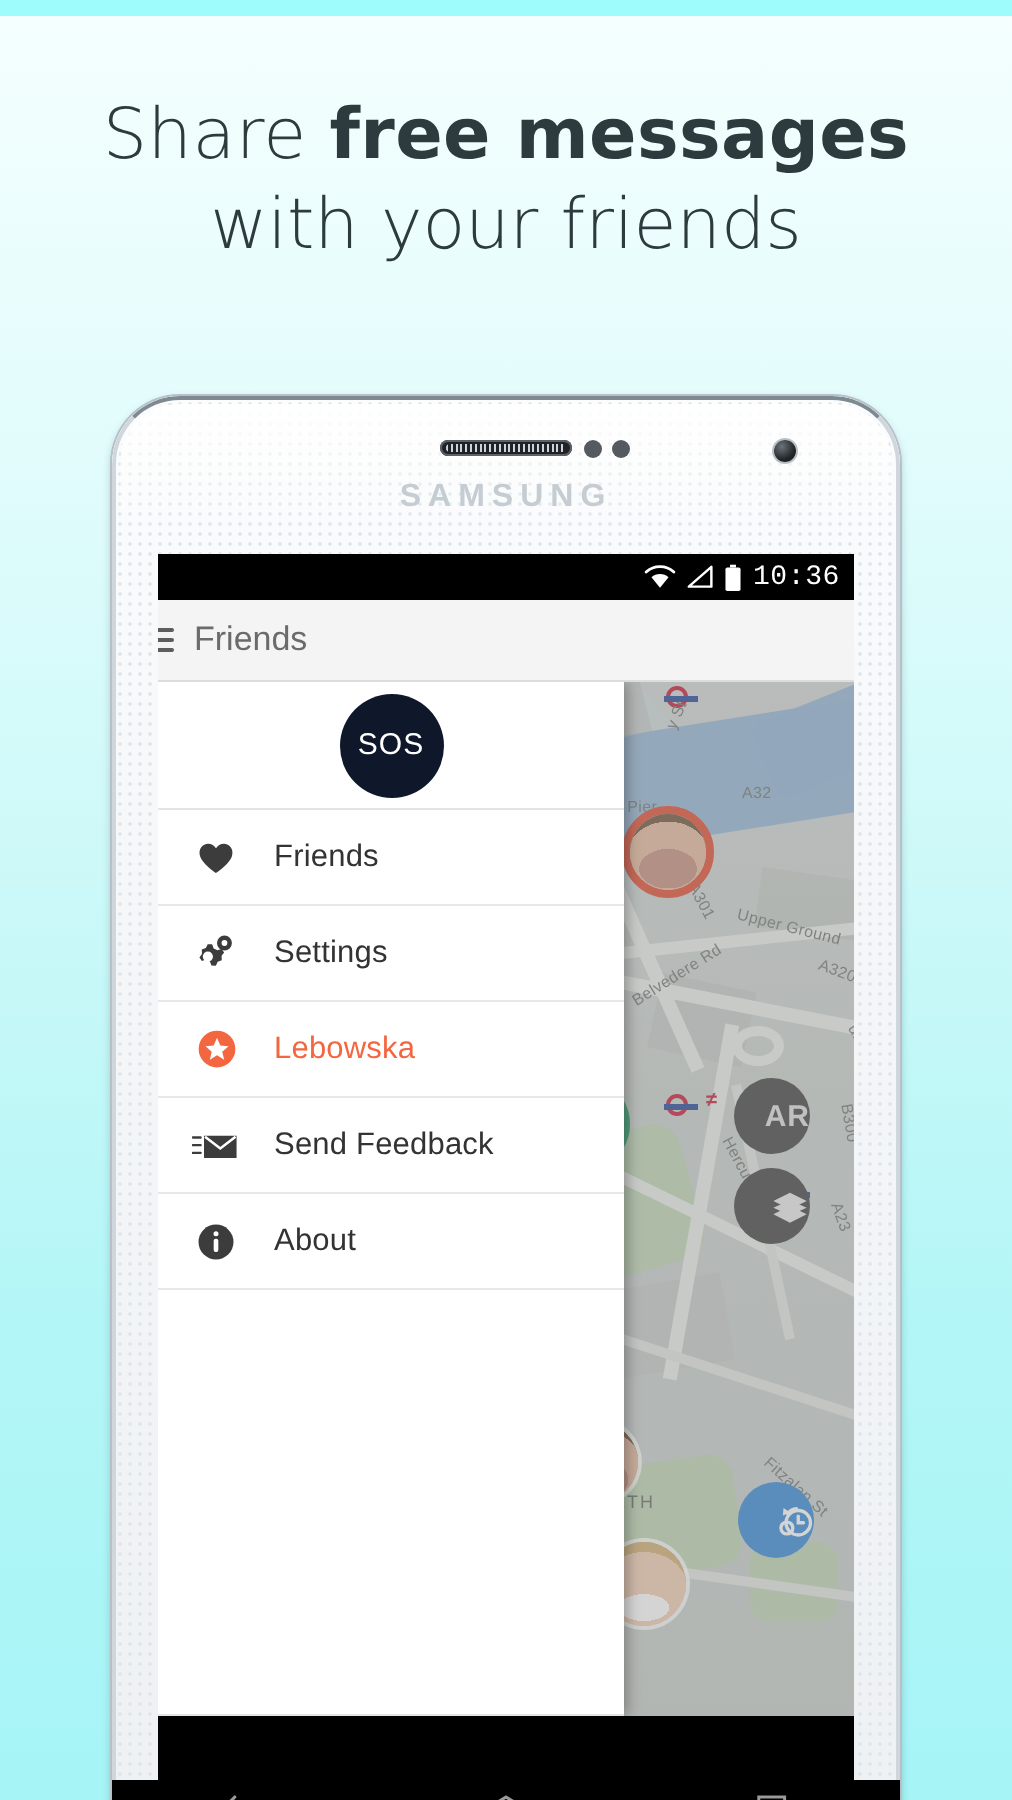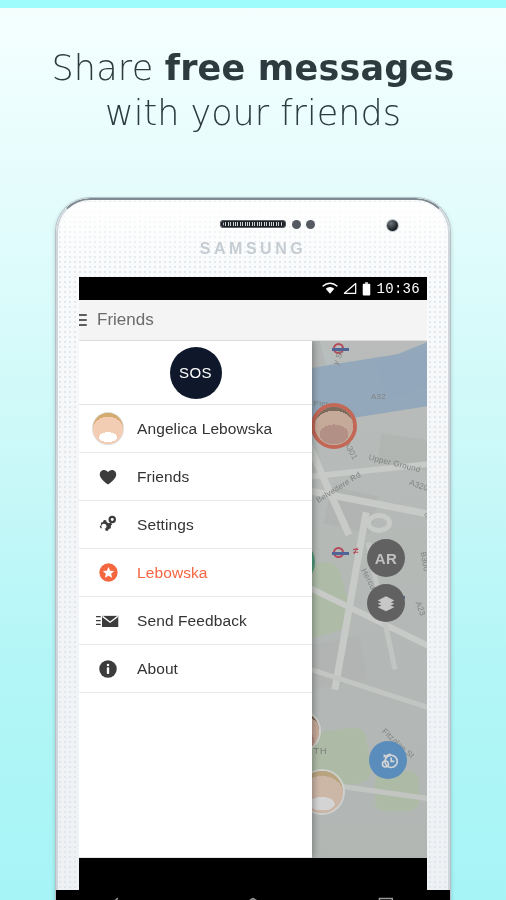--- a/index.html
+++ b/index.html
@@ -187,21 +187,21 @@
       linear-gradient(180deg,#2a2420,#4b3c30);
   }
   .map-avatar-circle {
     position:absolute; border-radius:50%; overflow:hidden;
     box-shadow:0 0 0 2px rgba(255,255,255,.85);
   }
 
   
   .map-fab {
     position:absolute; border-radius:50%;
-    display:flex; align-items:center; justify-content:center;
+    display:flex; align-items:center; justify-content:flex-end;
     color:#fff;
   }
   #ar-button { width:38px; height:38px; background:#3a3a3a; }
   #ar-button span { font-size:15px; font-weight:700; letter-spacing:.5px; color:#dcdcdc; }
   #layers-button { width:38px; height:38px; background:#3a3a3a; }
   #history-button { width:38px; height:38px; background:#2f86d8; }
 
   
   #nav-drawer {
     position:absolute; left:0; top:0; width:233px; height:517px;
@@ -360,28 +360,20 @@
         <div id="map-scrim"></div>
       </div>
 
       <div id="nav-drawer">
         <div id="sos-row">
           <div id="sos-button">
             <span>SOS</span>
           </div>
         </div>
 
-        <div class="drawer-item" id="item-profile">
-          <div class="ic">
-            <div id="profile-avatar">
-                <div class="avatar-face blonde"></div>
-              </div>
-          </div>
-          <div class="lbl">Angelica Lebowska</div>
-        </div>
 
         <div class="drawer-item" id="item-friends">
           <div class="ic">
             <svg width="20" height="20" viewBox="0 0 24 24">
               <path d="M12 21s-8.2-5.3-9.6-10.2C1.2 6.6 4 3.5 7.3 3.5c2 0 3.7 1.1 4.7 2.7 1-1.6 2.7-2.7 4.7-2.7 3.3 0 6.1 3.1 4.9 7.3C20.2 15.7 12 21 12 21z" fill="#3c3c3c"></path>
             </svg>
           </div>
           <div class="lbl">Friends</div>
         </div>
 

